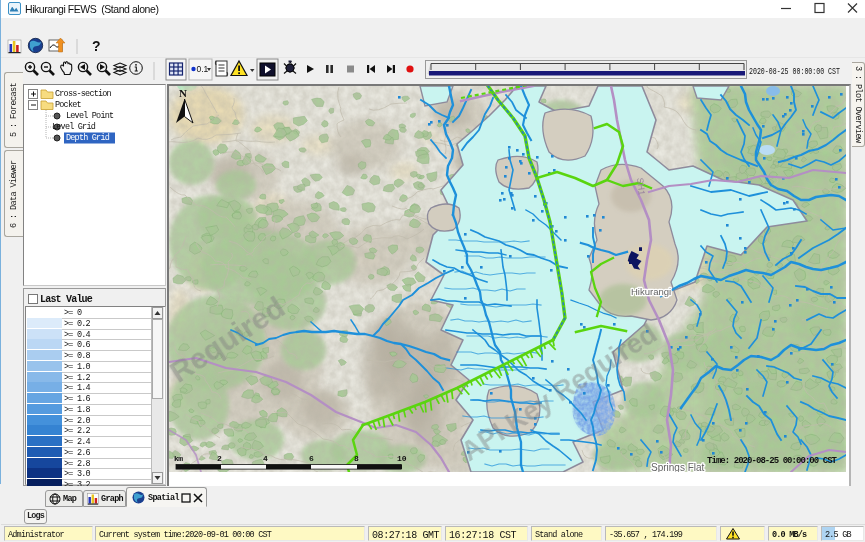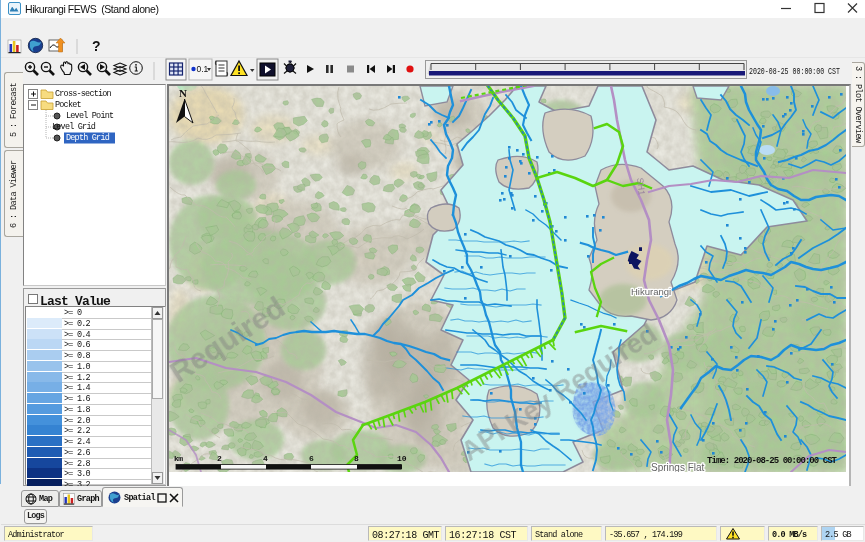--- a/index.html
+++ b/index.html
@@ -1,17 +1,17 @@
 <!DOCTYPE html>
 <html><head><meta charset="utf-8"><style>
 html,body{margin:0;padding:0;}
 body{width:865px;height:542px;overflow:hidden;font-family:"Liberation Sans",sans-serif;background:#f0f0f0;position:relative;}
 #win{position:absolute;left:0;top:0;width:865px;height:484px;border-left:1px solid #7ab1dd;box-sizing:border-box;}
 .abs{position:absolute;}
-.mono{font-family:"Liberation Mono",monospace;font-size:13px;letter-spacing:-0.8px;color:#111;}
+.mono{font-family:"Liberation Mono",monospace;font-size:10px;letter-spacing:-0.8px;color:#111;}
 
 #titlebar{left:0;top:0;width:865px;height:18px;background:#fff;}
 #titletxt{left:24px;top:3px;font-size:10.5px;color:#111;letter-spacing:-0.45px;}
 #appicon{left:7px;top:2px;width:13px;height:13px;background:#eaf4fb;border:1.5px solid #3a8fc5;border-radius:2px;box-sizing:border-box;}
 #appicon i{position:absolute;left:0.5px;top:3.5px;width:9px;height:5px;background:#2e7fb5;clip-path:polygon(0 100%,30% 0,55% 70%,75% 25%,100% 100%);}
 .winbtn{top:0px;height:16px;color:#333;font-size:11px;text-align:center;}
 
 #menubar{left:0;top:18px;width:865px;height:18px;background:#f0f0f0;font-size:11px;letter-spacing:-0.3px;color:#1a1a1a;}
 #menubar span{position:absolute;top:2px;}
 
@@ -30,21 +30,21 @@
 #legendpanel{left:22px;top:288px;width:143px;height:198px;background:#f0f0f0;border:1px solid #9a9a9a;box-sizing:border-box;}
 #mappanel{left:166px;top:84px;width:684px;height:406px;border:2px solid #787878;border-right-color:#b5b5b5;border-bottom-color:#b5b5b5;background:#fff;box-sizing:border-box;}
 
 .trow{position:absolute;left:0;height:11px;font-family:"Liberation Mono",monospace;font-size:8.5px;letter-spacing:-0.8px;color:#111;white-space:nowrap;}
 
 .lrow{position:absolute;left:1px;width:126px;height:10.76px;border-bottom:1px solid #c9c9c9;}
 .lrow .sw{position:absolute;left:0;top:0;width:35px;height:10px;}
 .lrow .lt{position:absolute;left:37px;top:1px;font-family:"Liberation Mono",monospace;font-size:8.5px;letter-spacing:-0.8px;color:#111;}
 
 #tabbar{left:0;top:486px;width:865px;height:21px;background:#f0f0f0;}
-.btab{position:absolute;background:#ececea;border:1px solid #9a9a9a;border-radius:3px 3px 0 0;box-sizing:border-box;font-family:"Liberation Mono",monospace;font-weight:bold;font-size:8.5px;letter-spacing:-0.7px;color:#111;}
+.btab{position:absolute;background:#ececea;border:1px solid #9a9a9a;border-radius:3px 3px 0 0;box-sizing:border-box;font-family:"Liberation Mono",monospace;font-weight:bold;font-size:8.5px;letter-spacing:-0.7px;color:#111;margin-left:24px;}
 #logsbtn{left:23px;top:509px;width:23px;height:15px;background:#f4f3f1;border:1px solid #9a9a9a;border-radius:3px;box-sizing:border-box;font-family:"Liberation Mono",monospace;font-weight:bold;font-size:8.5px;letter-spacing:-0.8px;color:#222;text-align:center;line-height:12px;}
 
 #statusbar{left:0;top:524px;width:865px;height:18px;background:#f0f0f0;border-top:1px solid #dcdcdc;box-sizing:border-box;}
 .scell{position:absolute;top:526px;height:15px;border:1px solid #b9b9b9;border-bottom-color:#e8e8e8;border-right-color:#e8e8e8;background:#fef9c3;box-sizing:border-box;font-family:"Liberation Mono",monospace;font-size:8.5px;letter-spacing:-0.8px;color:#111;white-space:nowrap;overflow:hidden;}
 .scell div{position:absolute;left:3px;top:3px;}
 svg{display:block;}
 </style></head>
 <body>
 <div id="win">
 
@@ -1428,20 +1428,23 @@
         <rect x="1" y="2" width="8" height="8" fill="none" stroke="#111" stroke-width="1.3"></rect>
         <path d="M13 2 L21 10 M21 2 L13 10" stroke="#111" stroke-width="1.6"></path>
       </svg>
     </div>
 <div class="abs" id="logsbtn">Logs</div>
 
 <div class="abs" id="statusbar"></div>
 <div class="abs scell" style="left:3px;width:89px;">
       <div>Administrator</div>
     </div>
+<div class="abs scell" style="left:94px;width:270px;">
+      <div>Current system time:2020-09-01 00:00 CST</div>
+    </div>
 <div class="abs scell" style="left:367px;width:74px;">
       <div style="font-size:10px;letter-spacing:-0.4px;">08:27:18 GMT</div>
     </div>
 <div class="abs scell" style="left:444px;width:83px;">
       <div style="font-size:10px;letter-spacing:-0.4px;">16:27:18 CST</div>
     </div>
 <div class="abs scell" style="left:530px;width:71px;">
       <div>Stand alone</div>
     </div>
 <div class="abs scell" style="left:604px;width:112px;">

